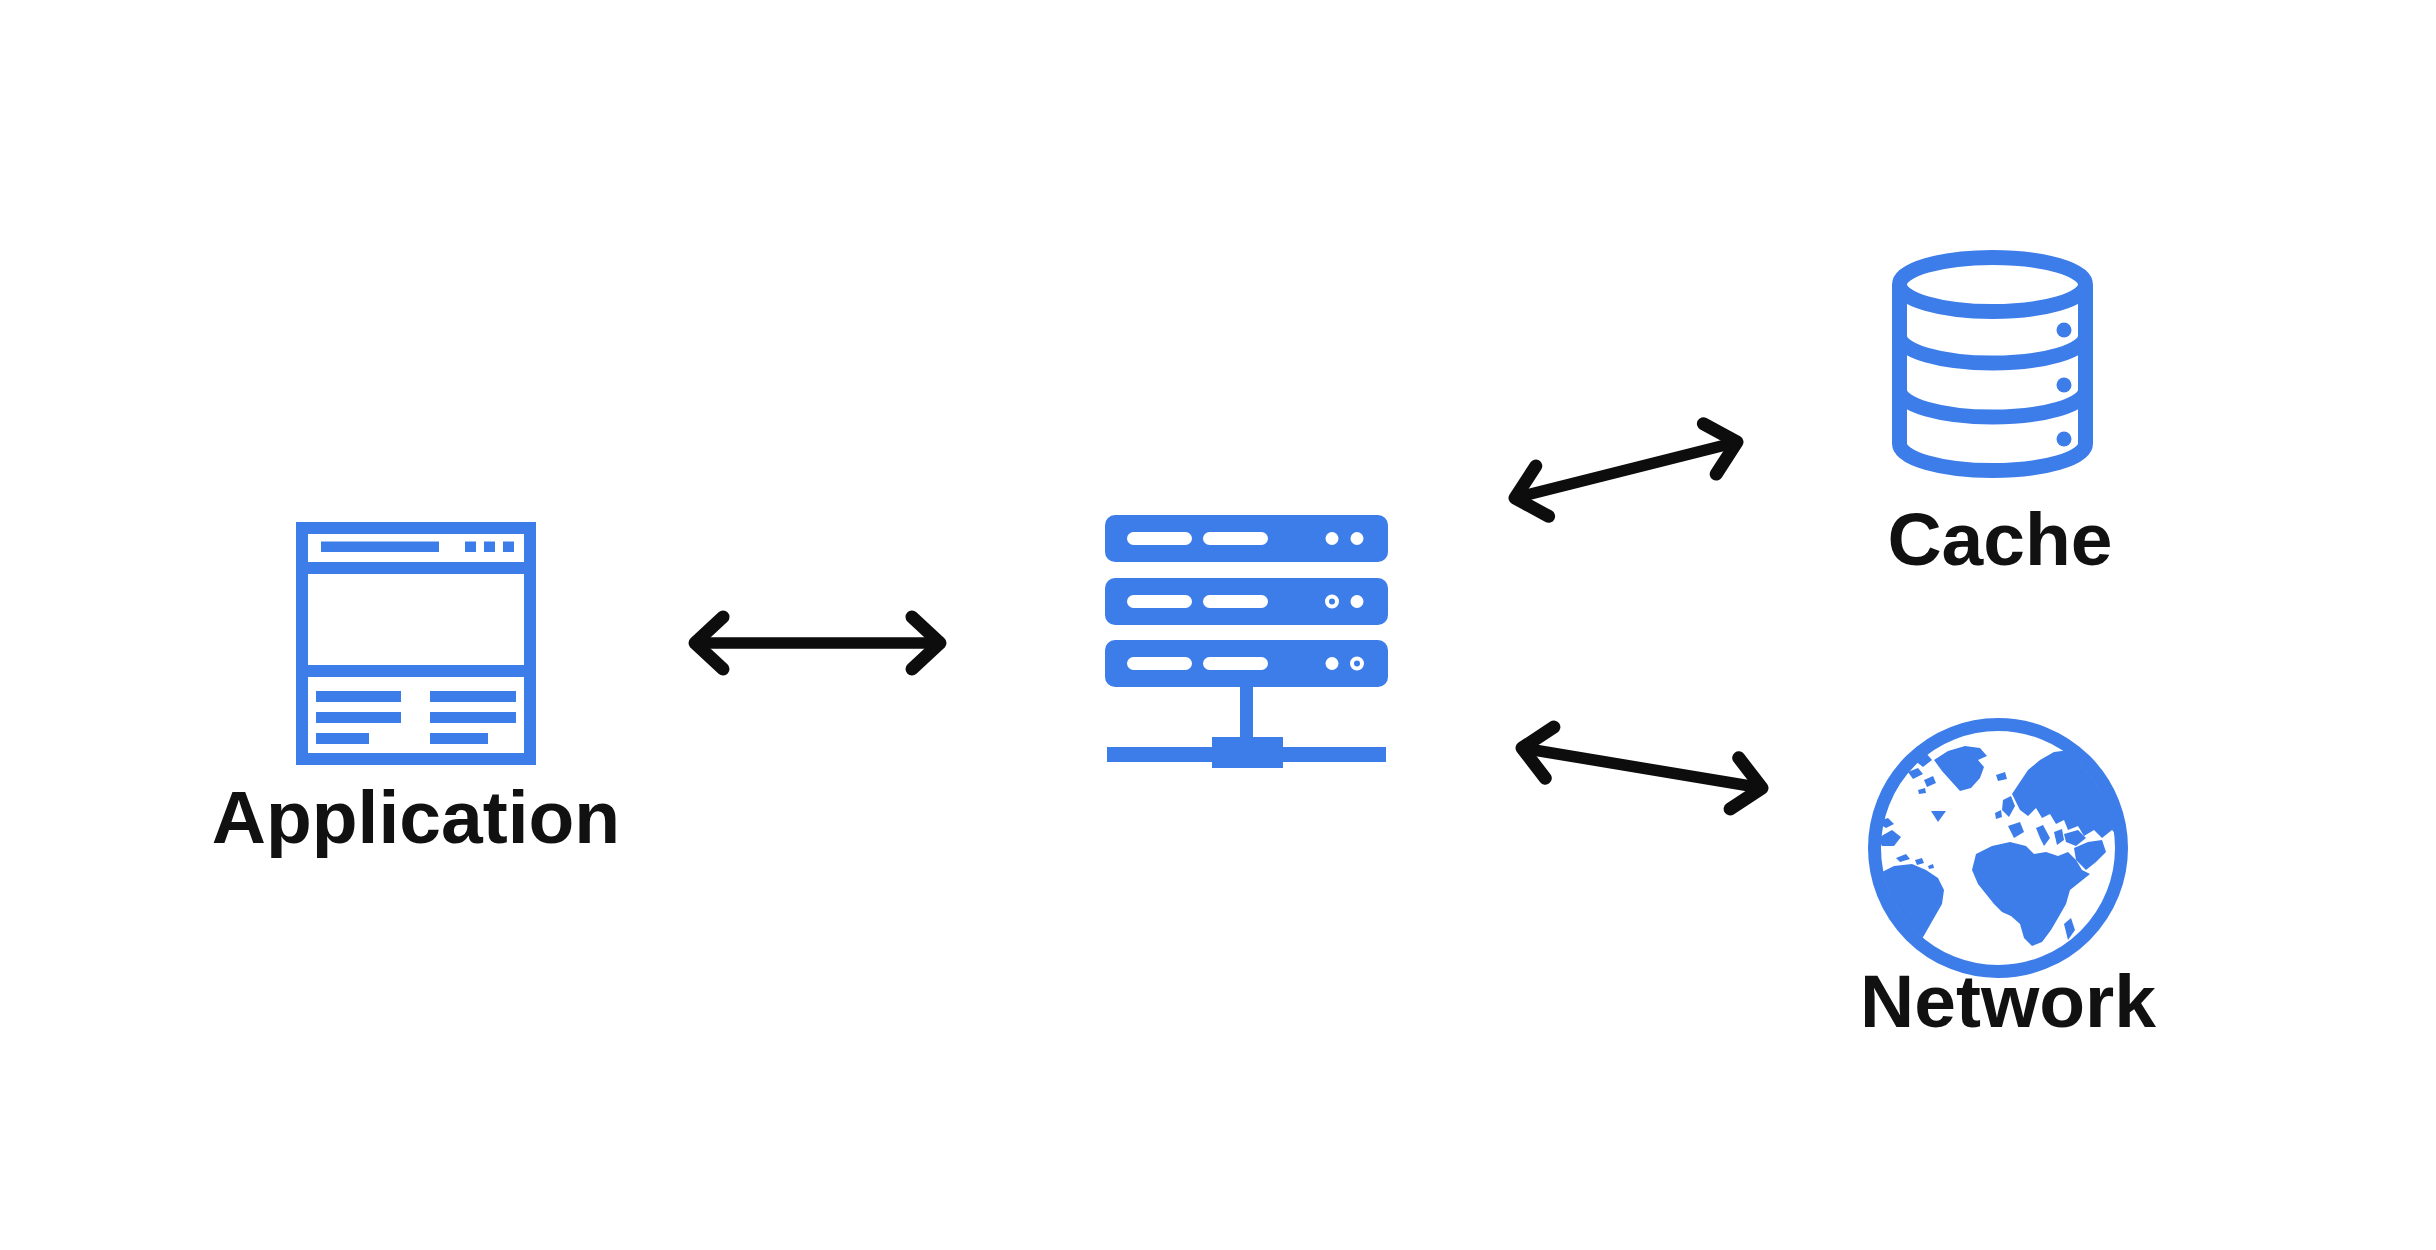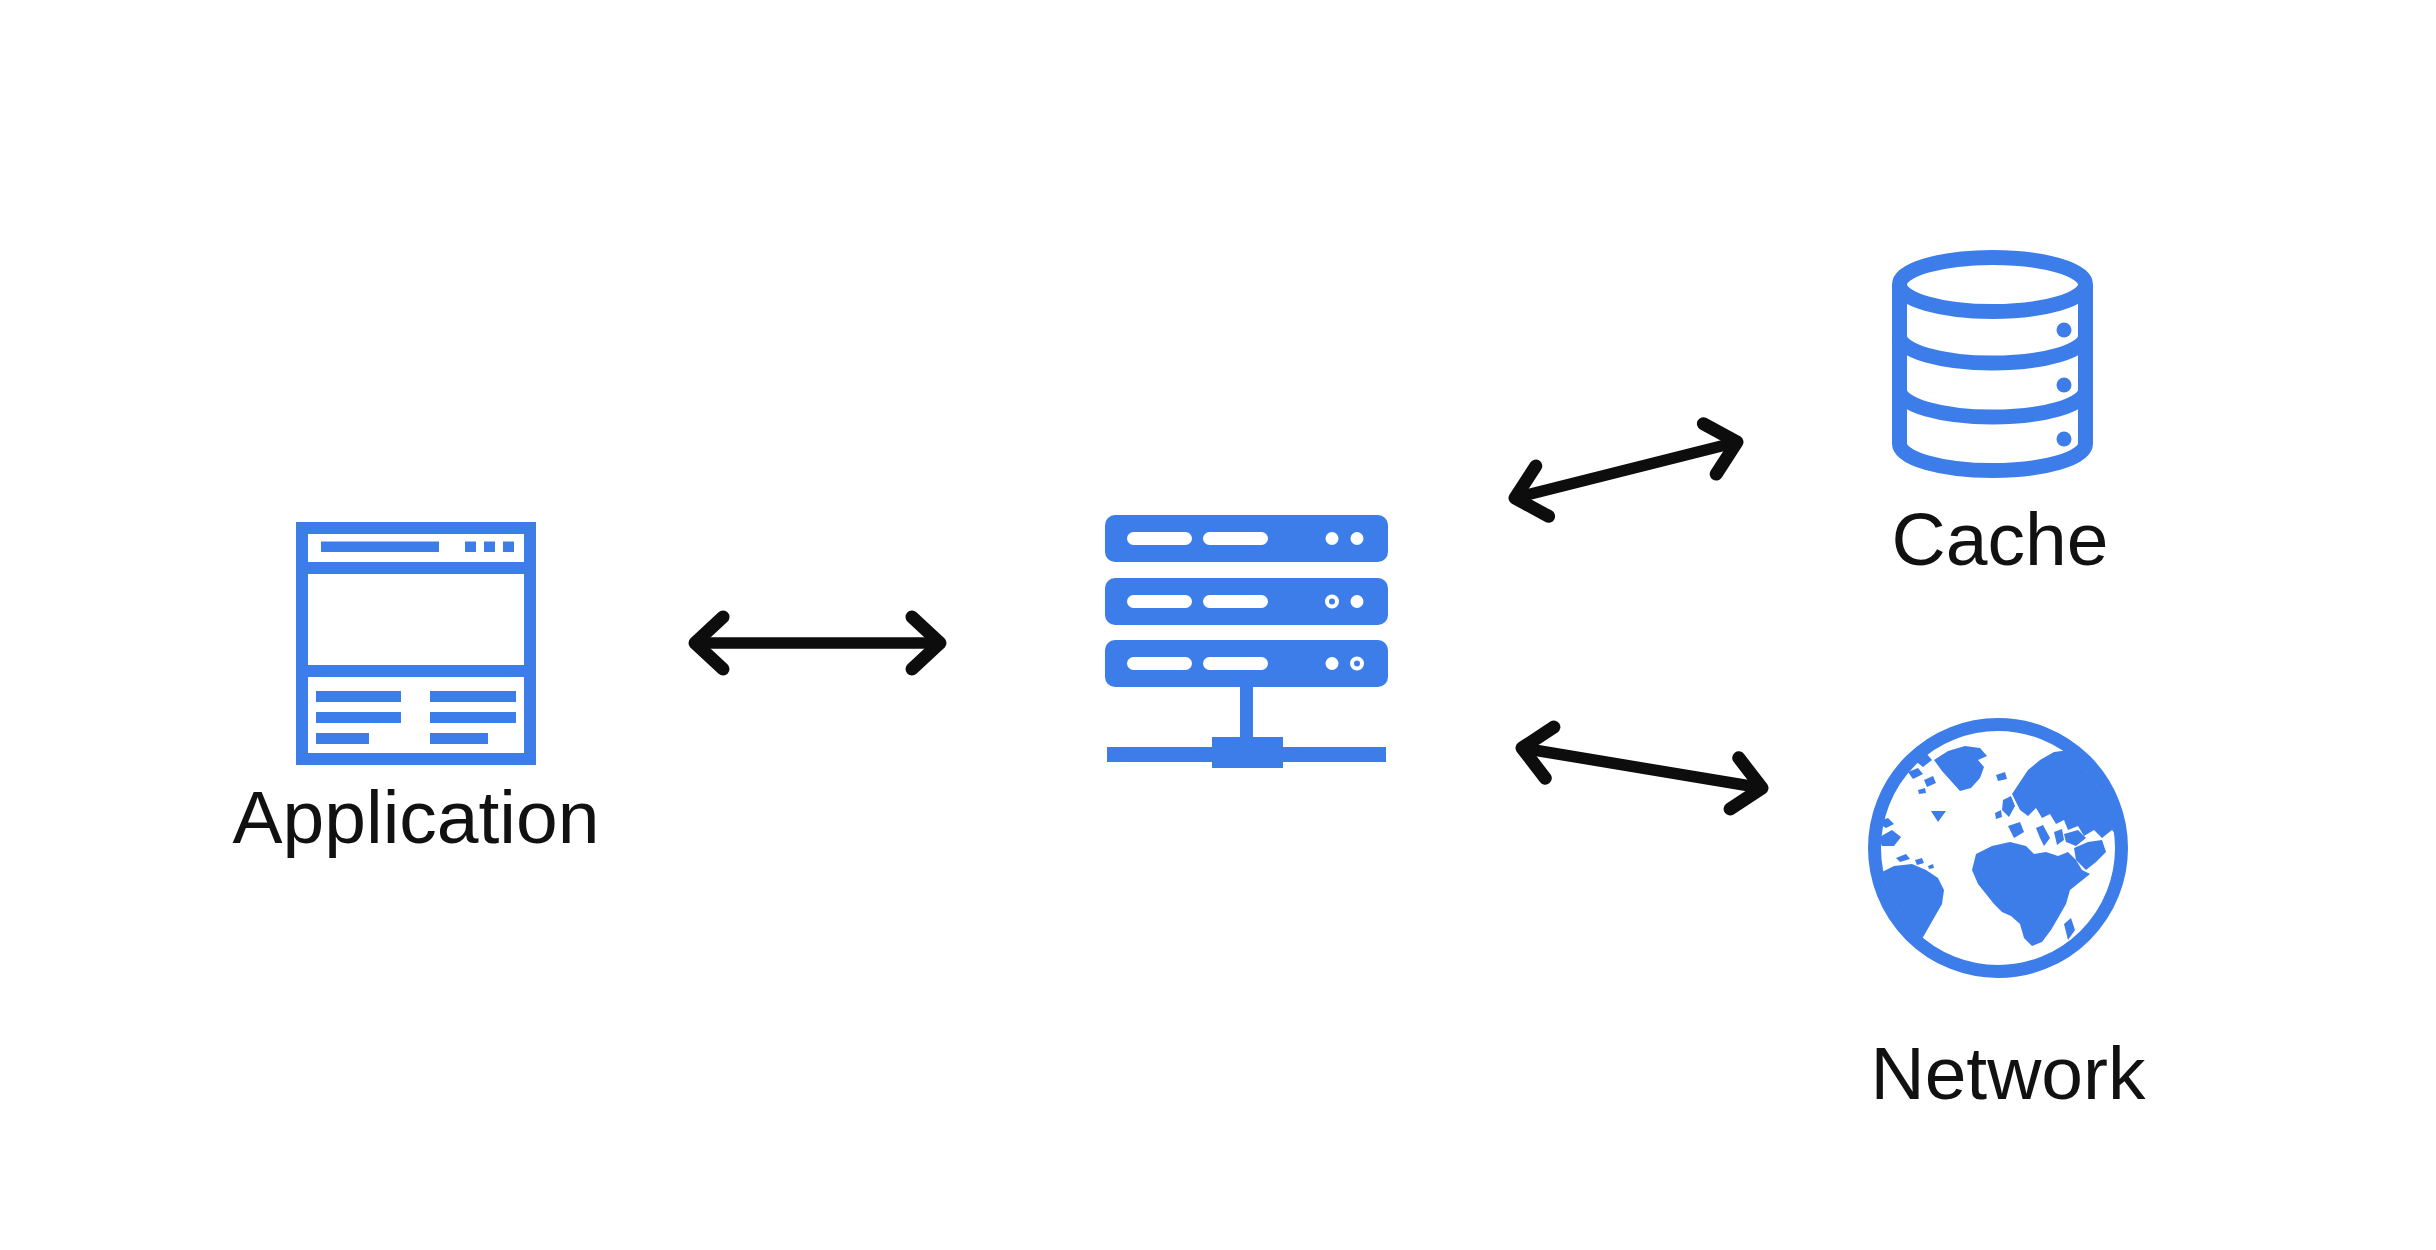--- a/index.html
+++ b/index.html
@@ -9,21 +9,21 @@
     background:var(--background,#fff);
     overflow:hidden;
     font-family:"Liberation Sans",sans-serif;
   }
   .abs{position:absolute;}
   .node-label{
     position:absolute;
     width:700px;
     text-align:center;
     font-size:75px;
-    font-weight:400;
+    font-weight:700;
     line-height:1;
     letter-spacing:0;
     color:var(--label-black,#111);
     white-space:nowrap;
   }
   .icon-fill{fill:var(--accent-blue,#3d7de9);}
   .icon-stroke{stroke:var(--accent-blue,#3d7de9);fill:none;}
   .arrow-stroke{stroke:var(--arrow-black,#0d0d0d);fill:none;stroke-linecap:round;stroke-linejoin:round;}
 </style>
 </head>
@@ -141,15 +141,15 @@
 
       <path d="M10 156 L26 148 L44 146 L58 152 L70 160 L76 172 L74 186 L66 200 L58 214 L50 228 L42 236 L33 229 L27 214 L19 198 L12 180 Z"></path>
 
       <path d="M28 140 L38 136 L42 141 L32 144 Z"></path>
       <path d="M47 142 L54 140 L56 145 L49 147 Z"></path>
       <path d="M60 148 L65 146 L66 150 L61 151 Z"></path>
       <path d="M10 120 L24 112 L33 119 L26 128 L14 128 Z"></path>
       <path d="M8 104 L20 100 L26 106 L18 110 Z"></path>
     </g>
   </svg>
-  <div class="node-label" style="left:1658px;top:1036px">Network</div>
+  <div class="node-label" style="left:1658px;top:964px">Network</div>
 
 </div>
 
 </body></html>

